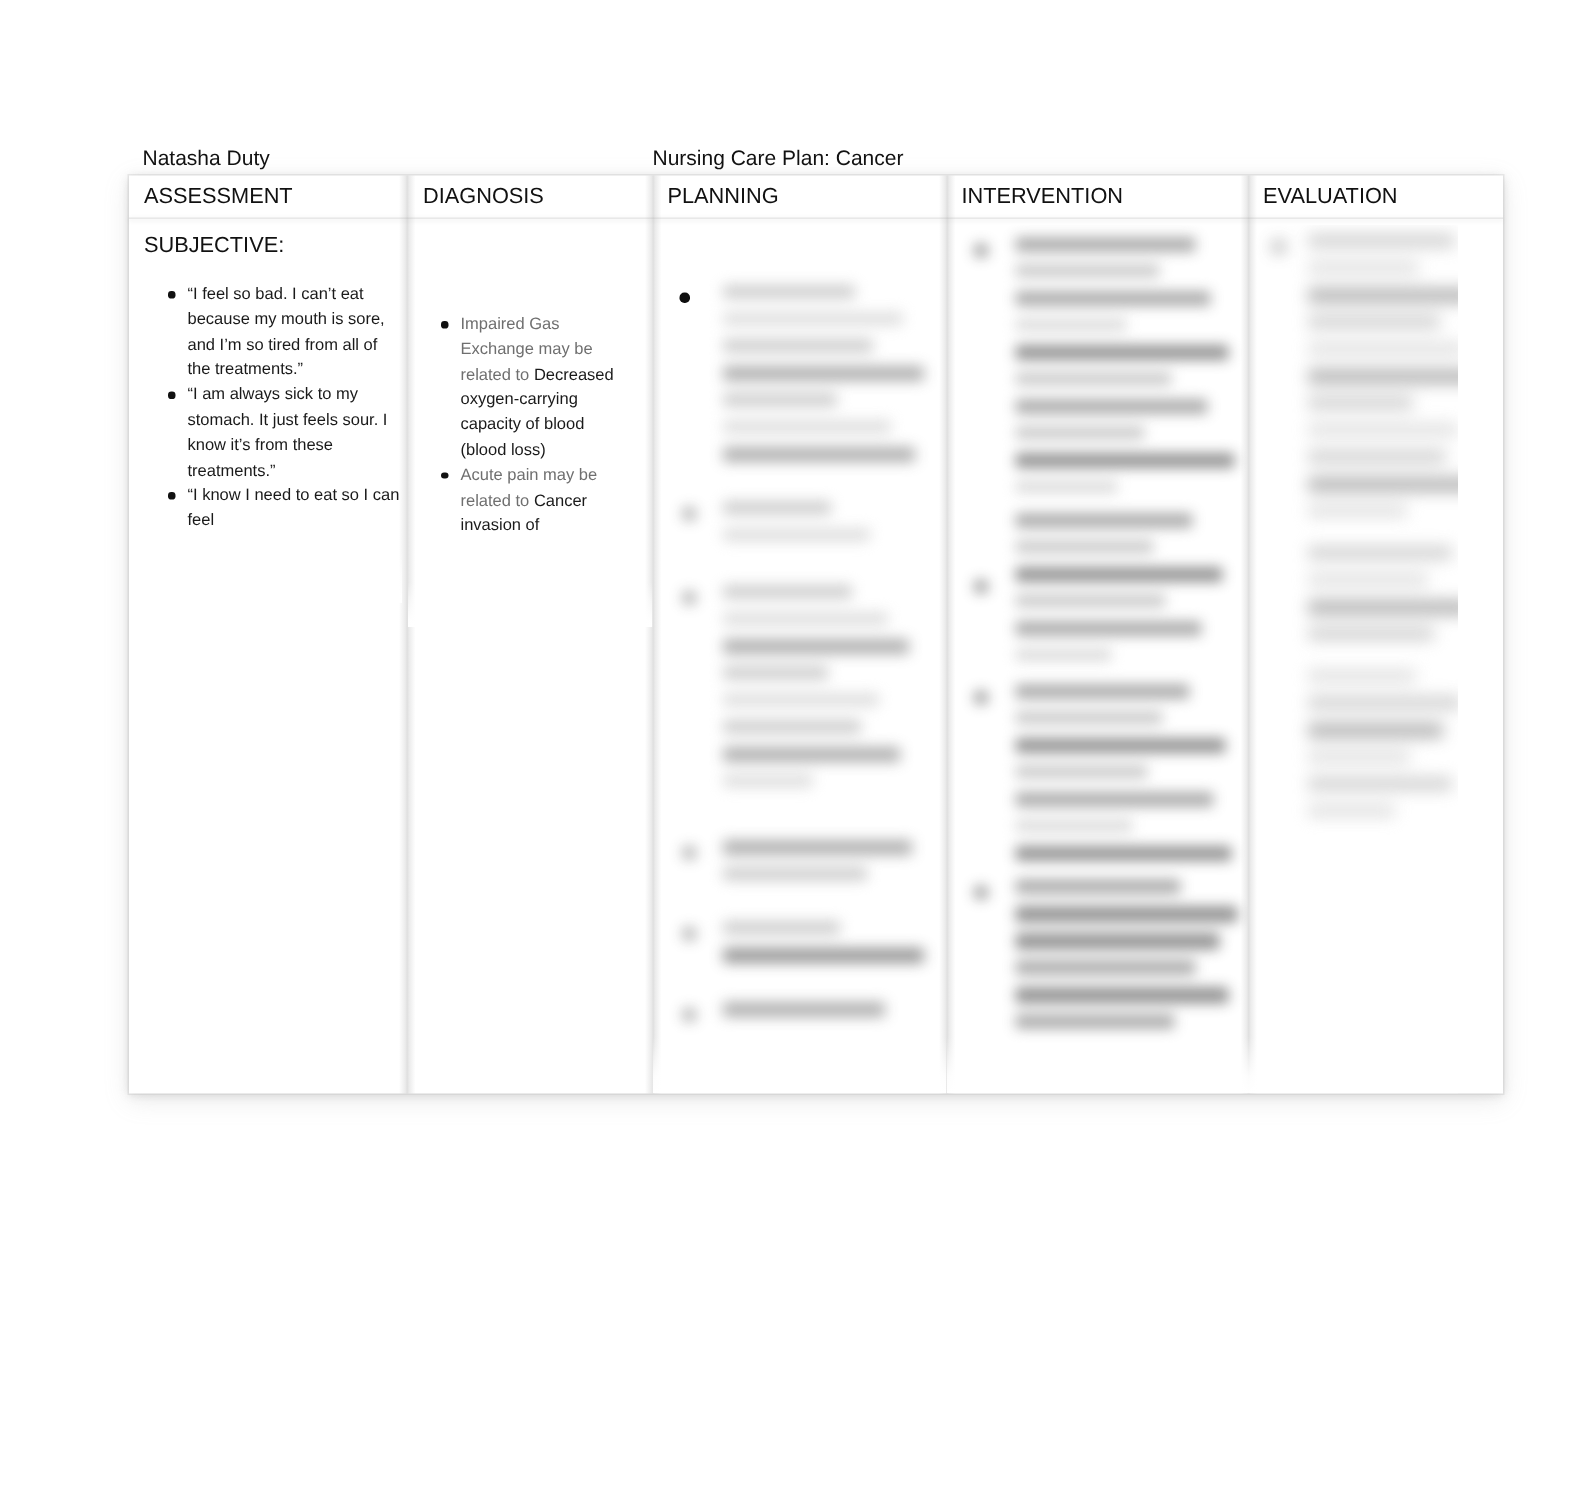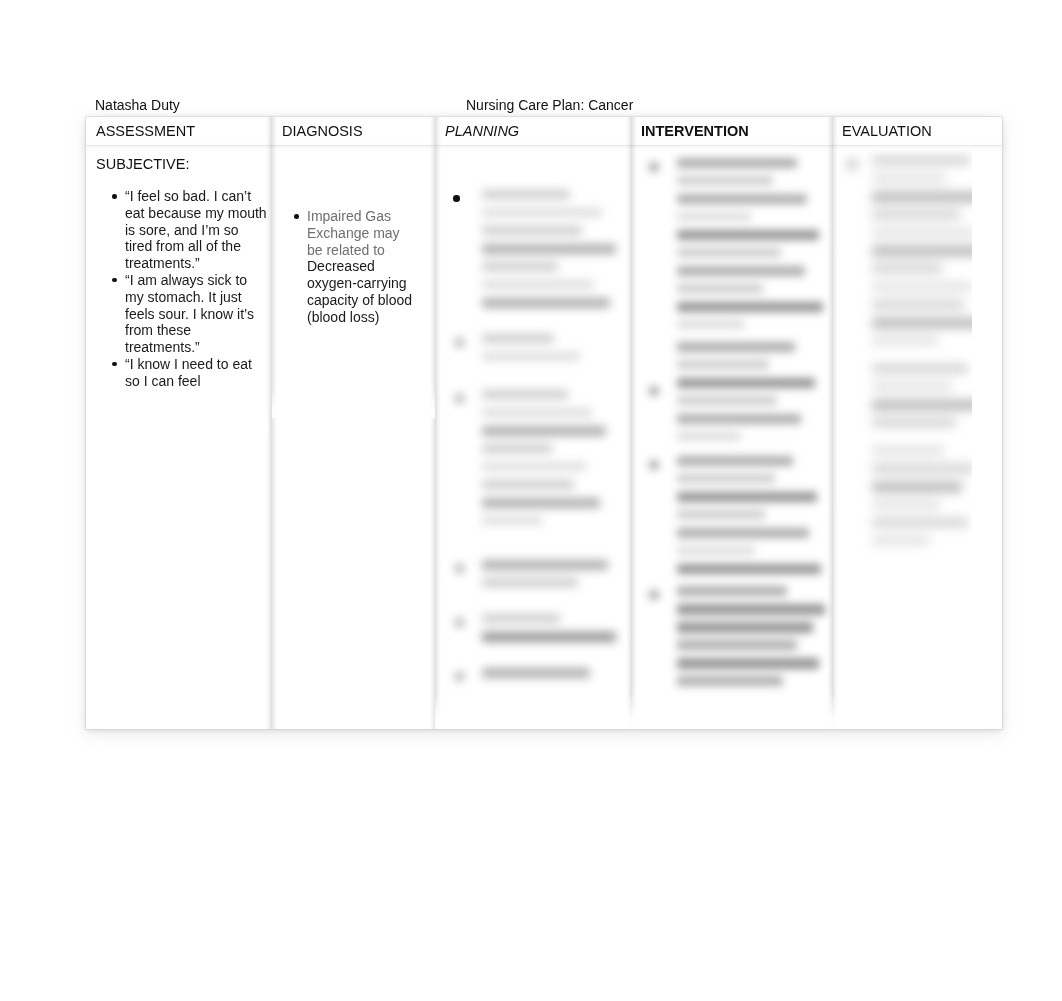--- a/index.html
+++ b/index.html
@@ -30,21 +30,21 @@
     top: 95px;
     width: 900px;
     height: 20px;
     font-size: 14px;
     line-height: 20px;
     white-space: nowrap;
     color: #111;
   }
   .doc-header span { position: absolute; top: 0; }
   .hdr-name      { left: 0px; }
-  .hdr-title     { left: 340px; margin-left: 31px; }
+  .hdr-title     { left: 340px; }
   .hdr-diagnosis { left: 533px; }
 
   
   .table-frame {
     position: absolute;
     left: 86px;
     top: 117px;
     width: 916px;
     height: 612px;
     background: #ffffff;
@@ -118,21 +118,21 @@
     text-align: right;
   }
   ul.bullets {
     list-style: none;
     margin: 0;
     padding: 0;
   }
   ul.bullets li {
     position: relative;
     padding-left: 29px;
-    font-size: 14px;
+    font-size: 11px;
     line-height: 16.8px;
     color: #1a1a1a;
   }
   ul.bullets li .dot {
     position: absolute;
     left: 16px;
     top: 6px;
     width: 4.5px;
     height: 4.5px;
     border-radius: 50%;
@@ -271,27 +271,31 @@
 
     <div class="col" style="left:186px; width:163px;">
       <div class="col-head">DIAGNOSIS</div>
       <div class="col-body">
         <div class="diag-list">
           <ul class="bullets">
             <li>
               <span class="dot"></span>
               <span class="t-gray">Impaired Gas Exchange may be related to </span><span class="t-dark">Decreased oxygen-carrying capacity of blood (blood loss)</span>
             </li>
+            <li>
+              <span class="dot"></span>
+              <span class="t-gray">Acute pain may be related to </span><span class="t-dark">Cancer invasion of</span>
+            </li>
           </ul>
         </div>
         <div class="fade-clip" style="top:238px;height:30px;"></div>
       </div>
     </div>
 
-    <div class="col" style="left:349px; width:196px;font-style:italic;">
+    <div class="col" style="left:349px; width:196px;">
       <div class="col-head">PLANNING</div>
       <div class="col-body">
         <div class="plan-bullet"></div>
         <div class="blurwrap">
           <div class="bl" style="left:47px;  top:40px;  width:88px;  height:9px;"></div>
           <div class="bl lt" style="left:47px;  top:58px;  width:120px; height:9px;"></div>
           <div class="bl" style="left:47px;  top:76px;  width:100px; height:9px;"></div>
           <div class="bl dk" style="left:47px;  top:94px;  width:134px; height:10px;"></div>
           <div class="bl" style="left:47px;  top:112px; width:76px;  height:9px;"></div>
           <div class="bl lt" style="left:47px;  top:130px; width:112px; height:9px;"></div>
@@ -319,21 +323,21 @@
           <div class="bl" style="left:47px;  top:464px; width:78px;  height:9px;"></div>
           <div class="bl dkr" style="left:47px;  top:482px; width:134px; height:10px;"></div>
 
           <div class="bl bul" style="left:20px;  top:522px; width:9px;  height:9px;"></div>
           <div class="bl dk" style="left:47px;  top:518px; width:108px; height:10px;"></div>
         </div>
         <div class="bottom-fade"></div>
       </div>
     </div>
 
-    <div class="col" style="left:545px; width:201px;font-weight:bold;">
+    <div class="col" style="left:545px; width:201px;">
       <div class="col-head">INTERVENTION</div>
       <div class="col-body">
         <div class="blurwrap heavy">
           <div class="bl bul" style="left:18px; top:12px;  width:10px; height:10px;"></div>
           <div class="bl dk" style="left:46px; top:8px;   width:120px; height:10px;"></div>
           <div class="bl" style="left:46px; top:26px;  width:96px;  height:9px;"></div>
           <div class="bl dk" style="left:46px; top:44px;  width:130px; height:10px;"></div>
           <div class="bl lt" style="left:46px; top:62px;  width:74px;  height:9px;"></div>
           <div class="bl dkr" style="left:46px; top:80px;  width:142px; height:10px;"></div>
           <div class="bl" style="left:46px; top:98px;  width:104px; height:9px;"></div>

